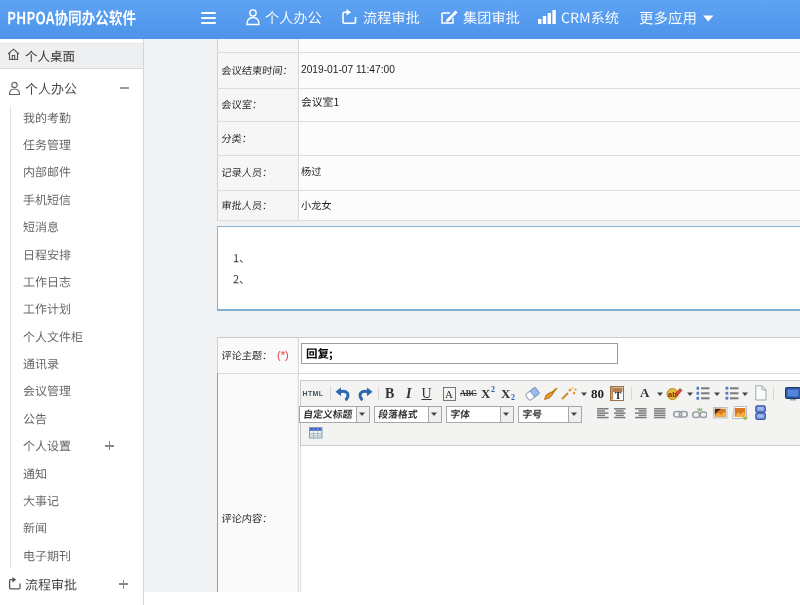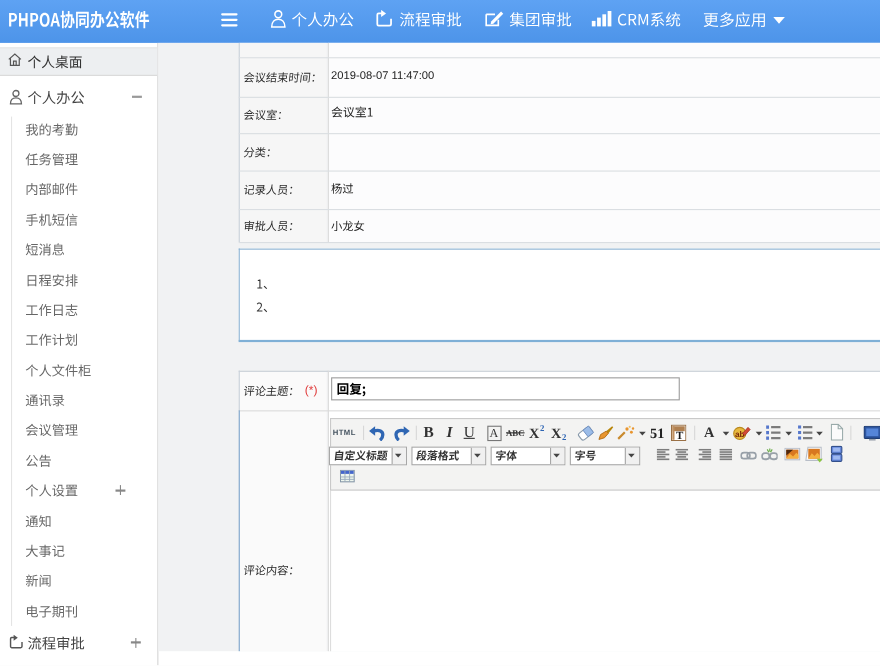--- a/index.html
+++ b/index.html
@@ -142,21 +142,21 @@
     </svg>
     <svg style="position:absolute;left:220.5px;top:129.84px;overflow:visible" width="32.6" height="16.32">
       <path fill="#2a2a2a" transform="translate(0,12.24) skewX(-6) scale(0.0102,-0.0102)" d="M673 822 604 794C675 646 795 483 900 393C915 413 942 441 961 456C857 534 735 687 673 822ZM324 820C266 667 164 528 44 442C62 428 95 399 108 384C135 406 161 430 187 457V388H380C357 218 302 59 65 -19C82 -35 102 -64 111 -83C366 9 432 190 459 388H731C720 138 705 40 680 14C670 4 658 2 637 2C614 2 552 2 487 8C501 -13 510 -45 512 -67C575 -71 636 -72 670 -69C704 -66 727 -59 748 -34C783 5 796 119 811 426C812 436 812 462 812 462H192C277 553 352 670 404 798ZM1746 822C1722 780 1679 719 1645 680L1706 657C1742 693 1787 746 1824 797ZM1181 789C1223 748 1268 689 1287 650L1354 683C1334 722 1287 779 1244 818ZM1460 839V645H1072V576H1400C1318 492 1185 422 1053 391C1069 376 1090 348 1101 329C1237 369 1372 448 1460 547V379H1535V529C1662 466 1812 384 1892 332L1929 394C1849 442 1706 516 1582 576H1933V645H1535V839ZM1463 357C1458 318 1452 282 1443 249H1067V179H1416C1366 85 1265 23 1046 -11C1060 -28 1079 -60 1085 -80C1334 -36 1445 47 1498 172C1576 31 1714 -49 1916 -80C1925 -59 1946 -27 1963 -10C1781 11 1647 74 1574 179H1936V249H1523C1531 283 1537 319 1542 357ZM2250 486C2290 486 2326 515 2326 560C2326 606 2290 636 2250 636C2210 636 2174 606 2174 560C2174 515 2210 486 2250 486ZM2250 -4C2290 -4 2326 26 2326 71C2326 117 2290 146 2250 146C2210 146 2174 117 2174 71C2174 26 2210 -4 2250 -4Z"></path>
     </svg>
     <svg style="position:absolute;left:220.5px;top:164.14px;overflow:visible" width="53" height="16.32">
       <path fill="#2a2a2a" transform="translate(0,12.24) skewX(-6) scale(0.0102,-0.0102)" d="M124 769C179 720 249 652 280 608L335 661C300 703 230 769 176 815ZM200 -61V-60C214 -41 242 -20 408 98C400 113 389 143 384 163L280 92V526H46V453H206V93C206 44 175 10 157 -4C171 -17 192 -45 200 -61ZM419 770V695H816V442H438V57C438 -41 474 -65 586 -65C611 -65 790 -65 816 -65C925 -65 951 -20 962 143C940 148 908 161 889 175C884 33 874 7 812 7C773 7 621 7 591 7C527 7 515 16 515 56V370H816V318H891V770ZM1134 317C1199 281 1278 224 1316 186L1369 238C1329 276 1248 329 1185 363ZM1134 784V715H1740L1736 623H1164V554H1732L1726 462H1067V395H1461V212C1316 152 1165 91 1068 54L1108 -13C1206 29 1337 85 1461 140V2C1461 -12 1456 -16 1440 -17C1424 -18 1368 -18 1309 -16C1319 -35 1331 -63 1335 -82C1413 -82 1464 -82 1495 -71C1527 -60 1537 -42 1537 1V236C1623 106 1748 9 1904 -40C1914 -20 1937 9 1953 25C1845 54 1751 107 1675 177C1739 216 1814 272 1874 323L1810 370C1765 325 1691 266 1629 224C1592 266 1561 314 1537 365V395H1940V462H1804C1813 565 1820 688 1822 784L1763 788L1750 784ZM2457 837C2454 683 2460 194 2043 -17C2066 -33 2090 -57 2104 -76C2349 55 2455 279 2502 480C2551 293 2659 46 2910 -72C2922 -51 2944 -25 2965 -9C2611 150 2549 569 2534 689C2539 749 2540 800 2541 837ZM3268 730H3735V616H3268ZM3190 795V551H3817V795ZM3455 327V235C3455 156 3427 49 3066 -22C3083 -38 3106 -67 3115 -84C3489 0 3535 129 3535 234V327ZM3529 65C3651 23 3815 -42 3898 -84L3936 -20C3850 21 3685 82 3566 120ZM3155 461V92H3232V391H3776V99H3856V461ZM4250 486C4290 486 4326 515 4326 560C4326 606 4290 636 4250 636C4210 636 4174 606 4174 560C4174 515 4210 486 4250 486ZM4250 -4C4290 -4 4326 26 4326 71C4326 117 4290 146 4250 146C4210 146 4174 117 4174 71C4174 26 4210 -4 4250 -4Z"></path>
     </svg>
     <svg style="position:absolute;left:220.5px;top:196.84px;overflow:visible" width="53" height="16.32">
       <path fill="#2a2a2a" transform="translate(0,12.24) skewX(-6) scale(0.0102,-0.0102)" d="M429 826C445 798 462 762 474 733H83V569H158V661H839V569H917V733H544L560 738C550 767 526 813 506 847ZM217 290H460V177H217ZM217 355V465H460V355ZM780 290V177H538V290ZM780 355H538V465H780ZM460 628V531H145V54H217V110H460V-78H538V110H780V59H855V531H538V628ZM1184 840V638H1046V568H1184V350C1128 335 1076 321 1034 311L1056 238L1184 276V15C1184 1 1178 -3 1164 -4C1152 -4 1108 -5 1061 -3C1071 -22 1081 -53 1084 -72C1153 -72 1194 -71 1221 -59C1247 -47 1257 -27 1257 15V297L1381 335L1372 403L1257 370V568H1370V638H1257V840ZM1414 -64C1431 -48 1458 -32 1635 49C1630 65 1625 95 1623 116L1488 60V446H1633V516H1488V826H1414V77C1414 35 1394 13 1378 3C1391 -13 1408 -45 1414 -64ZM1887 609C1850 569 1795 520 1743 480V825H1667V64C1667 -30 1689 -56 1762 -56C1776 -56 1854 -56 1869 -56C1938 -56 1955 -7 1961 124C1940 129 1910 144 1892 159C1889 46 1885 16 1863 16C1848 16 1785 16 1773 16C1748 16 1743 24 1743 64V400C1807 444 1884 504 1943 559ZM2457 837C2454 683 2460 194 2043 -17C2066 -33 2090 -57 2104 -76C2349 55 2455 279 2502 480C2551 293 2659 46 2910 -72C2922 -51 2944 -25 2965 -9C2611 150 2549 569 2534 689C2539 749 2540 800 2541 837ZM3268 730H3735V616H3268ZM3190 795V551H3817V795ZM3455 327V235C3455 156 3427 49 3066 -22C3083 -38 3106 -67 3115 -84C3489 0 3535 129 3535 234V327ZM3529 65C3651 23 3815 -42 3898 -84L3936 -20C3850 21 3685 82 3566 120ZM3155 461V92H3232V391H3776V99H3856V461ZM4250 486C4290 486 4326 515 4326 560C4326 606 4290 636 4250 636C4210 636 4174 606 4174 560C4174 515 4210 486 4250 486ZM4250 -4C4290 -4 4326 26 4326 71C4326 117 4290 146 4250 146C4210 146 4174 117 4174 71C4174 26 4210 -4 4250 -4Z"></path>
     </svg>
-    <div style="position:absolute;left:301px;top:59.6px;height:20.4px;line-height:20.4px;font-family:'Liberation Sans',sans-serif;font-size:10.2px;color:#222;font-weight:normal;font-style:normal;text-decoration:none;letter-spacing:normal;white-space:pre;">2019-08-07 11:47:00</div>
+    <div style="position:absolute;left:301px;top:59.6px;height:20.4px;line-height:20.4px;font-family:'Liberation Sans',sans-serif;font-size:10.2px;color:#222;font-weight:normal;font-style:normal;text-decoration:none;letter-spacing:normal;white-space:pre;">2019-01-07 11:47:00</div>
     <svg style="position:absolute;left:301px;top:92.86px;overflow:visible" width="40.394" height="17.28">
       <path fill="#222" transform="translate(0,12.96) scale(0.0108,-0.0108)" d="M157 -58C195 -44 251 -40 781 5C804 -25 824 -54 838 -79L905 -38C861 37 766 145 676 225L613 191C652 155 692 113 728 71L273 36C344 102 415 182 477 264H918V337H89V264H375C310 175 234 96 207 72C176 43 153 24 131 19C140 -1 153 -41 157 -58ZM504 840C414 706 238 579 42 496C60 482 86 450 97 431C155 458 211 488 264 521V460H741V530H277C363 586 440 649 503 718C563 656 647 588 741 530C795 496 853 466 910 443C922 463 947 494 963 509C801 565 638 674 546 769L576 809ZM1542 793C1582 726 1624 637 1640 582L1708 613C1692 668 1647 754 1605 820ZM1113 771C1158 724 1212 658 1238 616L1295 663C1269 704 1213 766 1167 812ZM1832 778C1799 570 1747 383 1640 233C1539 373 1478 554 1442 766L1371 754C1414 517 1479 320 1589 170C1519 91 1428 25 1311 -25C1325 -41 1346 -69 1356 -87C1472 -35 1564 33 1637 112C1712 28 1806 -37 1922 -83C1934 -63 1958 -33 1976 -18C1858 24 1764 89 1688 173C1809 335 1869 538 1909 766ZM1046 527V454H1187V101C1187 49 1160 15 1144 -1C1157 -12 1179 -38 1187 -54C1203 -34 1229 -14 1405 111C1397 126 1386 155 1380 175L1260 92V527ZM2149 216V150H2461V16H2059V-52H2945V16H2538V150H2856V216H2538V321H2461V216ZM2190 303C2221 315 2268 319 2746 356C2769 333 2789 310 2803 292L2861 333C2820 385 2734 462 2664 516L2609 479C2635 458 2663 435 2690 410L2303 383C2360 425 2417 475 2470 528H2835V593H2173V528H2373C2317 471 2258 423 2236 408C2210 388 2187 375 2168 372C2176 353 2186 318 2190 303ZM2435 829C2449 806 2463 777 2474 751H2070V574H2143V683H2855V574H2931V751H2558C2547 781 2526 820 2507 850ZM3088 0H3490V76H3343V733H3273C3233 710 3186 693 3121 681V623H3252V76H3088Z"></path>
     </svg>
     <svg style="position:absolute;left:301px;top:163.34px;overflow:visible" width="22.4" height="16.32">
       <path fill="#222" transform="translate(0,12.24) scale(0.0102,-0.0102)" d="M182 840V647H48V577H175C148 441 90 282 33 197C45 179 63 146 72 125C113 188 152 290 182 397V-79H252V461C281 407 315 342 328 307L376 363C358 394 278 521 252 557V577H369V647H252V840ZM415 435C424 443 456 448 501 448H551C507 335 430 240 334 180C351 170 379 148 390 136C488 207 575 316 624 448H731C665 230 546 64 370 -37C386 -47 415 -68 427 -80C603 32 728 209 801 448H868C849 154 828 40 801 11C791 -1 782 -4 766 -3C748 -3 711 -3 669 1C681 -18 689 -49 690 -70C732 -72 772 -73 797 -70C826 -67 845 -59 865 -35C901 7 922 130 944 481C945 492 946 518 946 518H549C649 581 753 663 860 757L804 800L787 793H379V722H707C618 644 521 577 488 556C448 531 410 510 383 506C394 487 409 452 415 435ZM1079 774C1135 722 1199 649 1227 602L1290 646C1259 693 1193 763 1137 813ZM1381 477C1432 415 1493 327 1521 275L1584 313C1555 365 1492 449 1441 510ZM1262 465H1050V395H1188V133C1143 117 1091 72 1037 14L1089 -57C1140 12 1189 71 1222 71C1245 71 1277 37 1319 11C1389 -33 1473 -43 1597 -43C1693 -43 1870 -38 1941 -34C1942 -11 1955 27 1964 47C1867 37 1716 28 1599 28C1487 28 1402 36 1336 76C1302 96 1281 116 1262 128ZM1720 837V660H1332V589H1720V192C1720 174 1713 169 1693 168C1673 167 1603 167 1530 170C1541 148 1553 115 1557 93C1651 93 1712 94 1747 107C1783 119 1796 141 1796 192V589H1935V660H1796V837Z"></path>
     </svg>
     <svg style="position:absolute;left:301px;top:197.14px;overflow:visible" width="32.6" height="16.32">
       <path fill="#222" transform="translate(0,12.24) scale(0.0102,-0.0102)" d="M464 826V24C464 4 456 -2 436 -3C415 -4 343 -5 270 -2C282 -23 296 -59 301 -80C395 -81 457 -79 494 -66C530 -54 545 -31 545 24V826ZM705 571C791 427 872 240 895 121L976 154C950 274 865 458 777 598ZM202 591C177 457 121 284 32 178C53 169 86 151 103 138C194 249 253 430 286 577ZM1596 777C1658 732 1738 669 1778 628L1829 675C1788 714 1707 776 1644 818ZM1810 476C1759 380 1688 291 1602 215V530H1944V601H1423C1430 674 1435 752 1438 837L1359 840C1357 754 1353 674 1346 601H1054V530H1338C1306 278 1228 106 1034 -1C1052 -16 1082 -49 1092 -65C1296 63 1378 251 1415 530H1526V153C1459 102 1385 60 1308 26C1327 10 1349 -15 1360 -33C1418 -6 1473 26 1526 63C1526 -27 1555 -51 1654 -51C1675 -51 1822 -51 1844 -51C1929 -51 1952 -16 1961 104C1940 109 1910 121 1892 134C1888 38 1880 18 1840 18C1809 18 1685 18 1660 18C1610 18 1602 26 1602 65V120C1715 212 1811 324 1879 447ZM2669 521C2638 389 2591 286 2518 208C2444 242 2367 275 2291 305C2322 367 2356 442 2389 521ZM2177 270C2272 234 2366 193 2455 151C2358 77 2227 31 2046 5C2063 -15 2080 -47 2088 -71C2288 -37 2432 20 2537 111C2665 46 2779 -20 2861 -79L2923 -12C2840 45 2724 109 2596 171C2672 260 2721 375 2753 521H2944V601H2421C2452 682 2480 764 2500 839L2419 850C2398 773 2368 687 2334 601H2060V521H2300C2259 426 2216 337 2177 270Z"></path>
     </svg>
     <div style="position:absolute;left:217px;top:225.5px;width:583px;height:85px;background:#fff;border:1px solid #8cb3d3;border-right:none;border-bottom:2px solid #7fb0d6;box-sizing:border-box"></div>
@@ -219,21 +219,21 @@
     <svg style="position:absolute;left:560px;top:386px" width="17" height="15">
       <path d="M2 13 L8 7" stroke="#c98a2e" stroke-width="2"></path>
       <circle cx="10" cy="4" r="1.5" fill="#e8952f"></circle>
       <circle cx="14" cy="7" r="1.3" fill="#e8952f"></circle>
       <circle cx="12.5" cy="2" r="1" fill="#f4c060"></circle>
       <circle cx="15.5" cy="3.5" r="1.1" fill="#e8952f"></circle>
     </svg>
     <svg style="position:absolute;left:580px;top:391px" width="8" height="6">
       <path d="M1 1.5 L7 1.5 L4 5 Z" fill="#444"></path>
     </svg>
-    <div style="position:absolute;left:591px;top:381px;height:26px;line-height:26px;font-family:'Liberation Serif',sans-serif;font-size:13px;color:#222;font-weight:bold;font-style:normal;text-decoration:none;letter-spacing:normal;white-space:pre;">51</div>
+    <div style="position:absolute;left:591px;top:381px;height:26px;line-height:26px;font-family:'Liberation Serif',sans-serif;font-size:13px;color:#222;font-weight:bold;font-style:normal;text-decoration:none;letter-spacing:normal;white-space:pre;">80</div>
     <svg style="position:absolute;left:610px;top:386px" width="14" height="15">
       <rect x="0.5" y="0.5" width="13" height="14" fill="#fff" stroke="#9a7045" stroke-width="1"></rect>
       <rect x="1.5" y="1.5" width="11" height="4.5" fill="#b08050"></rect>
       <rect x="1.2" y="1.2" width="2" height="12.6" fill="#c09060"></rect>
       <text x="8" y="13" font-family="Liberation Serif" font-size="10" font-weight="bold" fill="#1a1a1a" text-anchor="middle">T</text>
     </svg>
     <div style="position:absolute;left:631px;top:387px;width:1px;height:13px;background:#d7d7d7;"></div>
     <div style="position:absolute;left:640px;top:380px;height:26px;line-height:26px;font-family:'Liberation Serif',sans-serif;font-size:13px;color:#333;font-weight:bold;font-style:normal;text-decoration:none;letter-spacing:normal;white-space:pre;">A</div>
     <svg style="position:absolute;left:656px;top:391px" width="8" height="6">
       <path d="M1 1.5 L7 1.5 L4 5 Z" fill="#444"></path>

